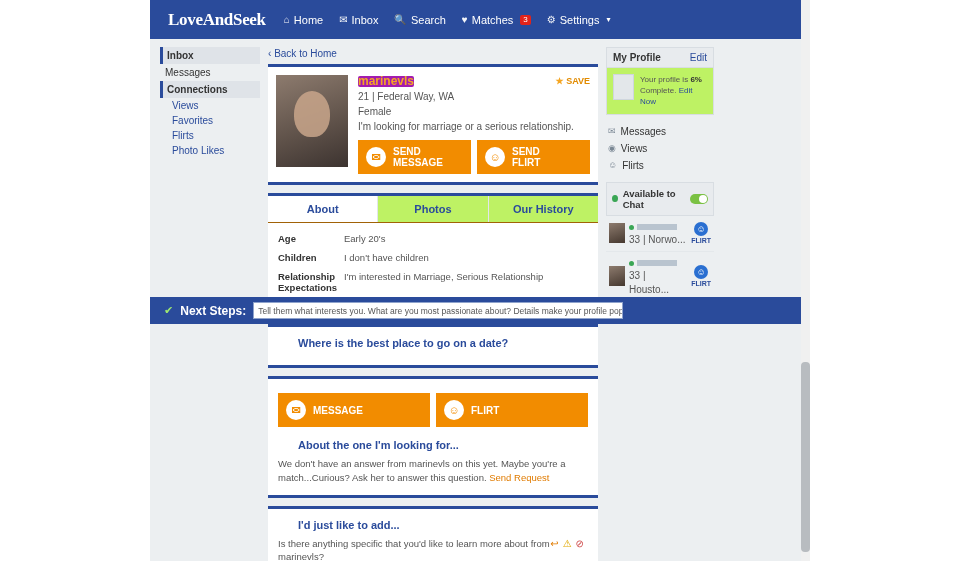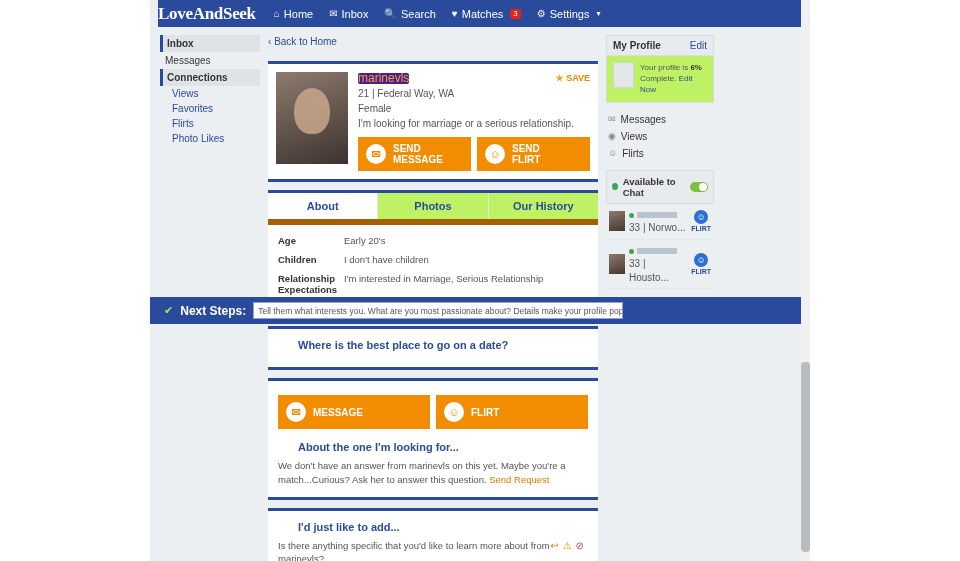--- a/index.html
+++ b/index.html
@@ -20,28 +20,27 @@
     position: absolute;
     left: 150px;
     top: 0;
     width: 660px;
     height: 561px;
     background: #eceff1;
     overflow: hidden;
   }
   
   .topnav {
-    height: 27px;
+    height: 39px;
     background: #2a4b9b;
     display: flex;
     align-items: center;
-    padding-left: 0;
+    padding-left: 18px;
     color: #ffffff;
     position: relative;
-    margin-left: 8px;
   }
   .brand {
     font-size: 17px;
     font-weight: bold;
     letter-spacing: -0.3px;
     color: #ffffff;
     margin-right: 18px;
     font-family: "Liberation Serif", serif;
   }
   .navitem {
@@ -91,21 +90,21 @@
   .menu .m-sub {
     padding: 2px 5px 2px 12px;
     color: #2a4b9b;
     font-size: 10px;
   }
 
   
   .backlink {
     color: #2a4b9b;
     font-size: 10px;
-    margin-bottom: 14px;
+    margin-bottom: 5px;
     display: inline-block;
   }
   .card {
     background: #ffffff;
     border-top: 3px solid #2a4b9b;
     border-bottom: 3px solid #2a4b9b;
     margin-bottom: 8px;
   }
   .prof-top {
     display: flex;
@@ -125,23 +124,23 @@
     position: absolute;
     left: 18px; top: 16px;
     width: 36px; height: 46px;
     border-radius: 50% 50% 45% 45%;
     background: #c9a68b;
     opacity: .85;
   }
   .prof-meta { flex: 1; position: relative; }
   .uname {
     color: #f5a623;
-    font-weight: normal;
+    font-weight: bold;
     font-size: 12px;
-    background: #4c1d95;
+    background: #a21caf;
     display: inline-block;
     line-height: 11px;
     border-radius: 2px;
   }
   .savebox {
     position: absolute;
     right: 0; top: 1px;
     font-size: 9px;
     color: #e28b00;
     font-weight: bold;
@@ -170,21 +169,21 @@
     color: #f28c00;
     display: flex;
     align-items: center;
     justify-content: center;
     font-size: 11px;
     flex: 0 0 20px;
   }
   .bigbtn .lbl { text-align: left; }
 
   
-  .tabs { display: flex; border-bottom: 6px solid #a16207; }
+  .tabs { display: flex; border-bottom: 1px solid #a16207; }
   .tab {
     flex: 1;
     text-align: center;
     padding: 7px 0;
     font-size: 11px;
     font-weight: bold;
     color: #2a4b9b;
     background: #bef264;
     border-right: 1px solid #e2e6ea;
   }

